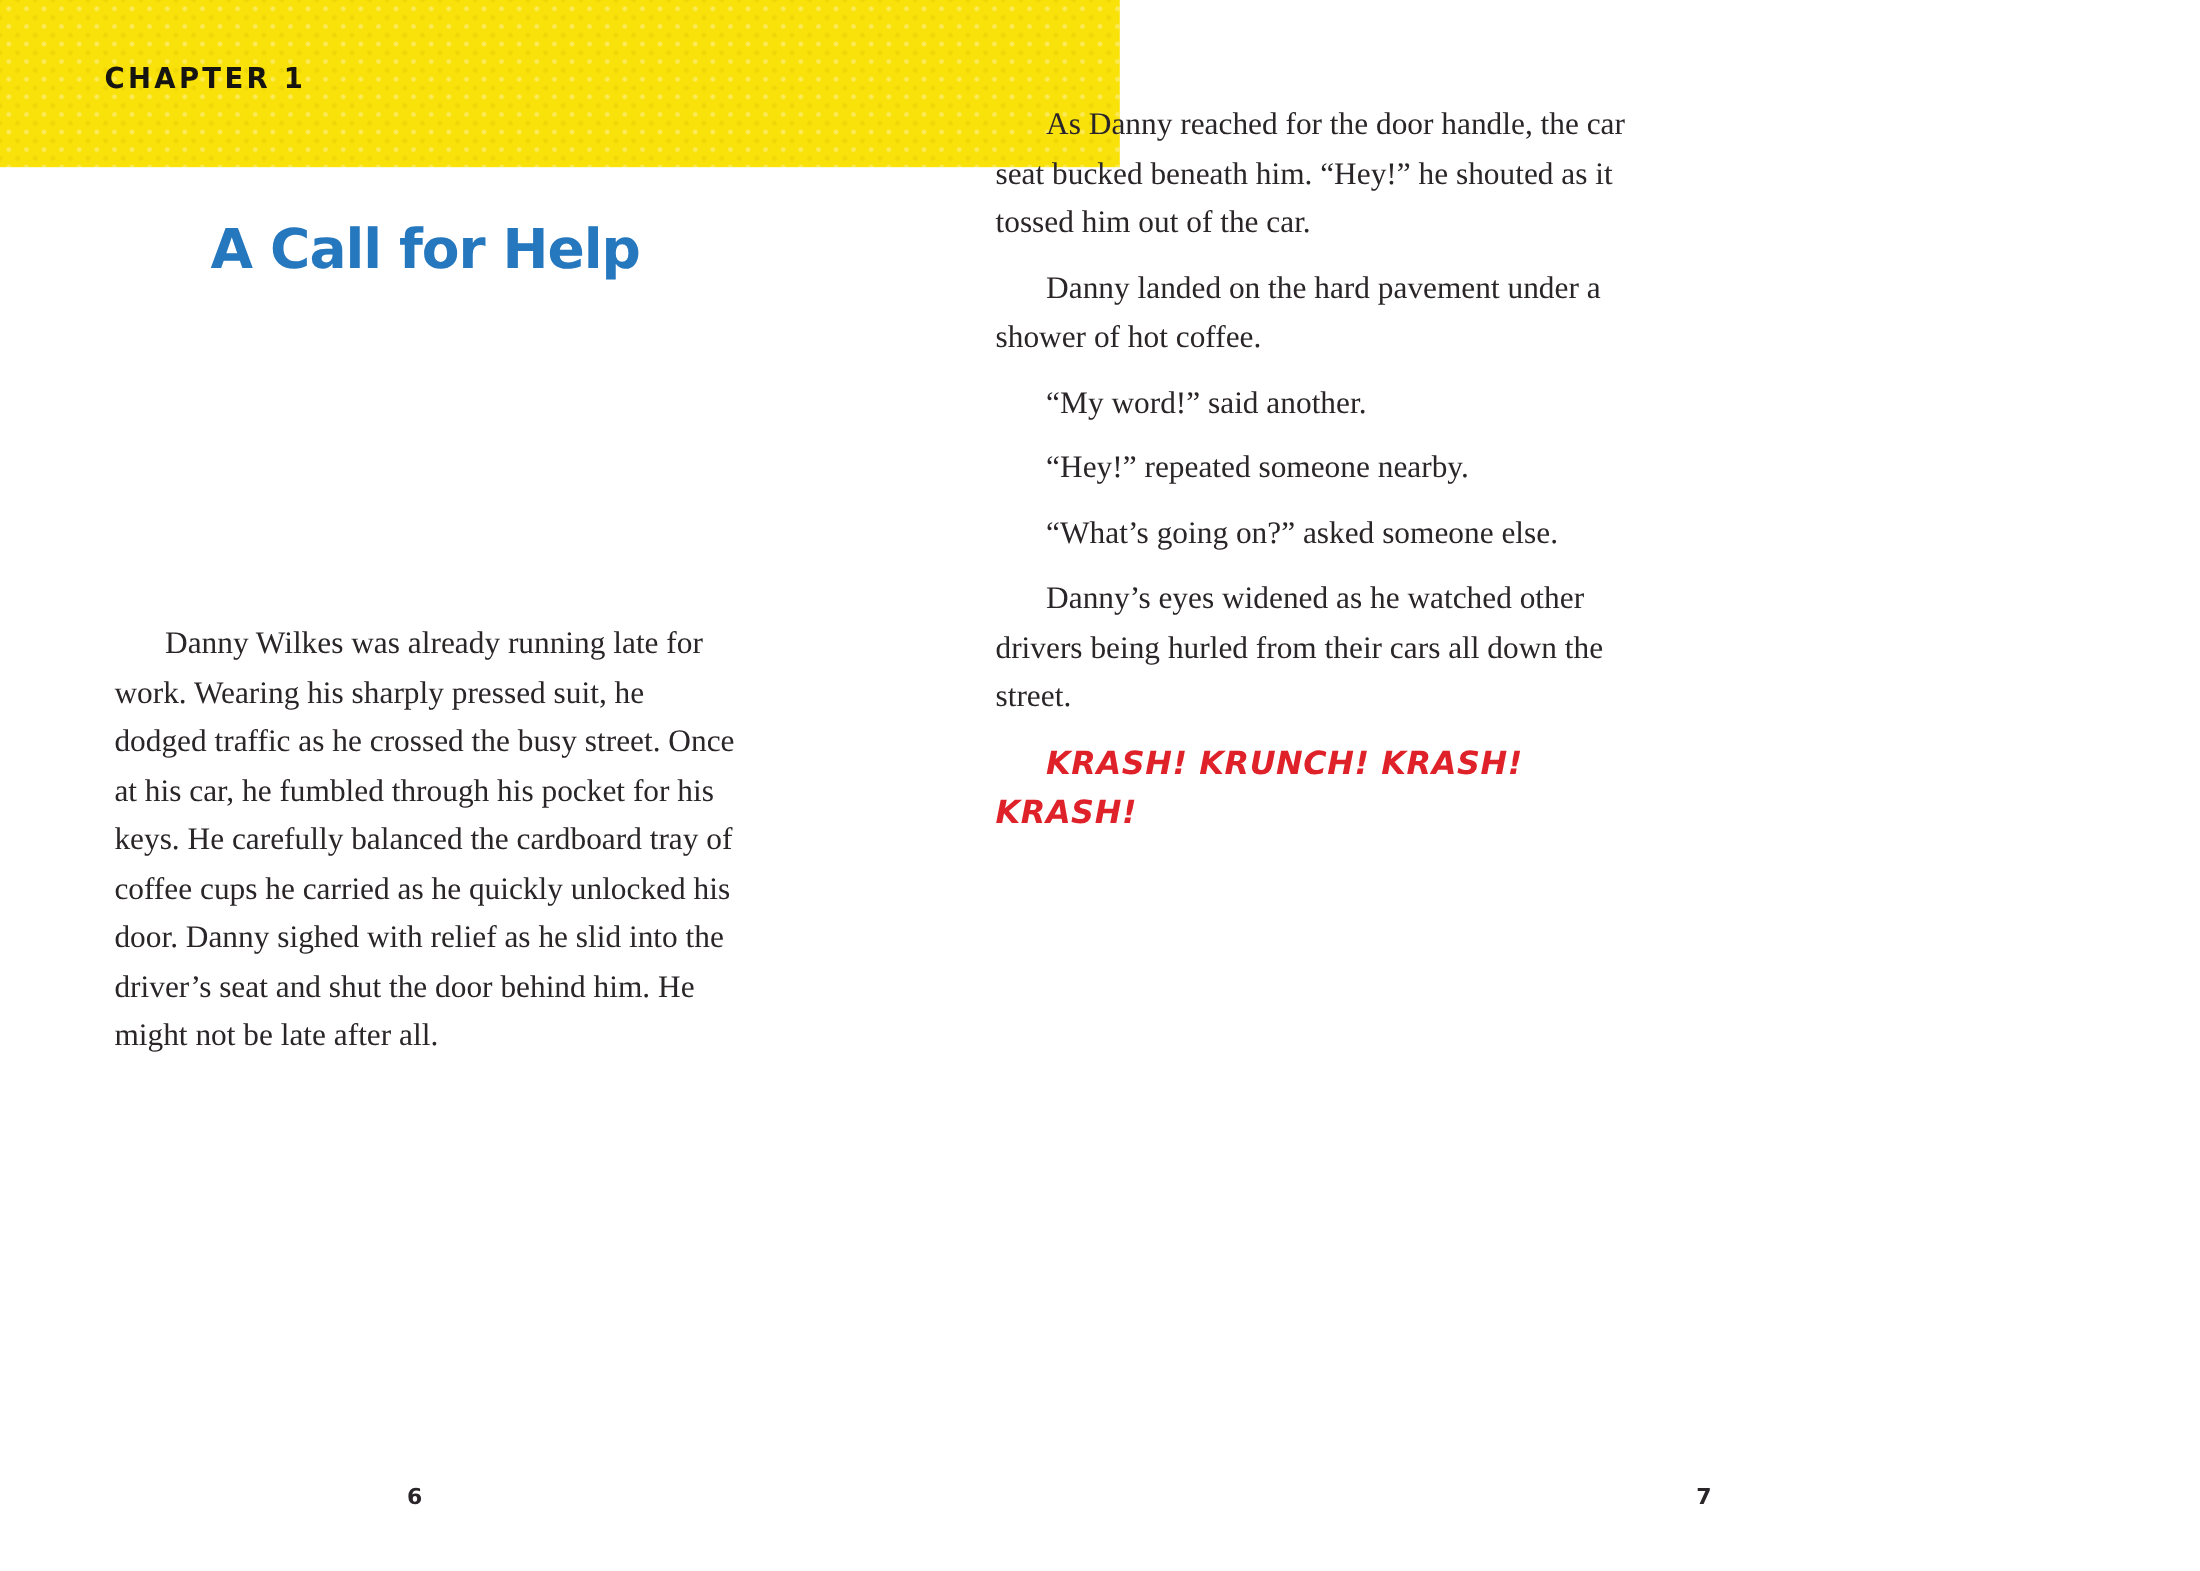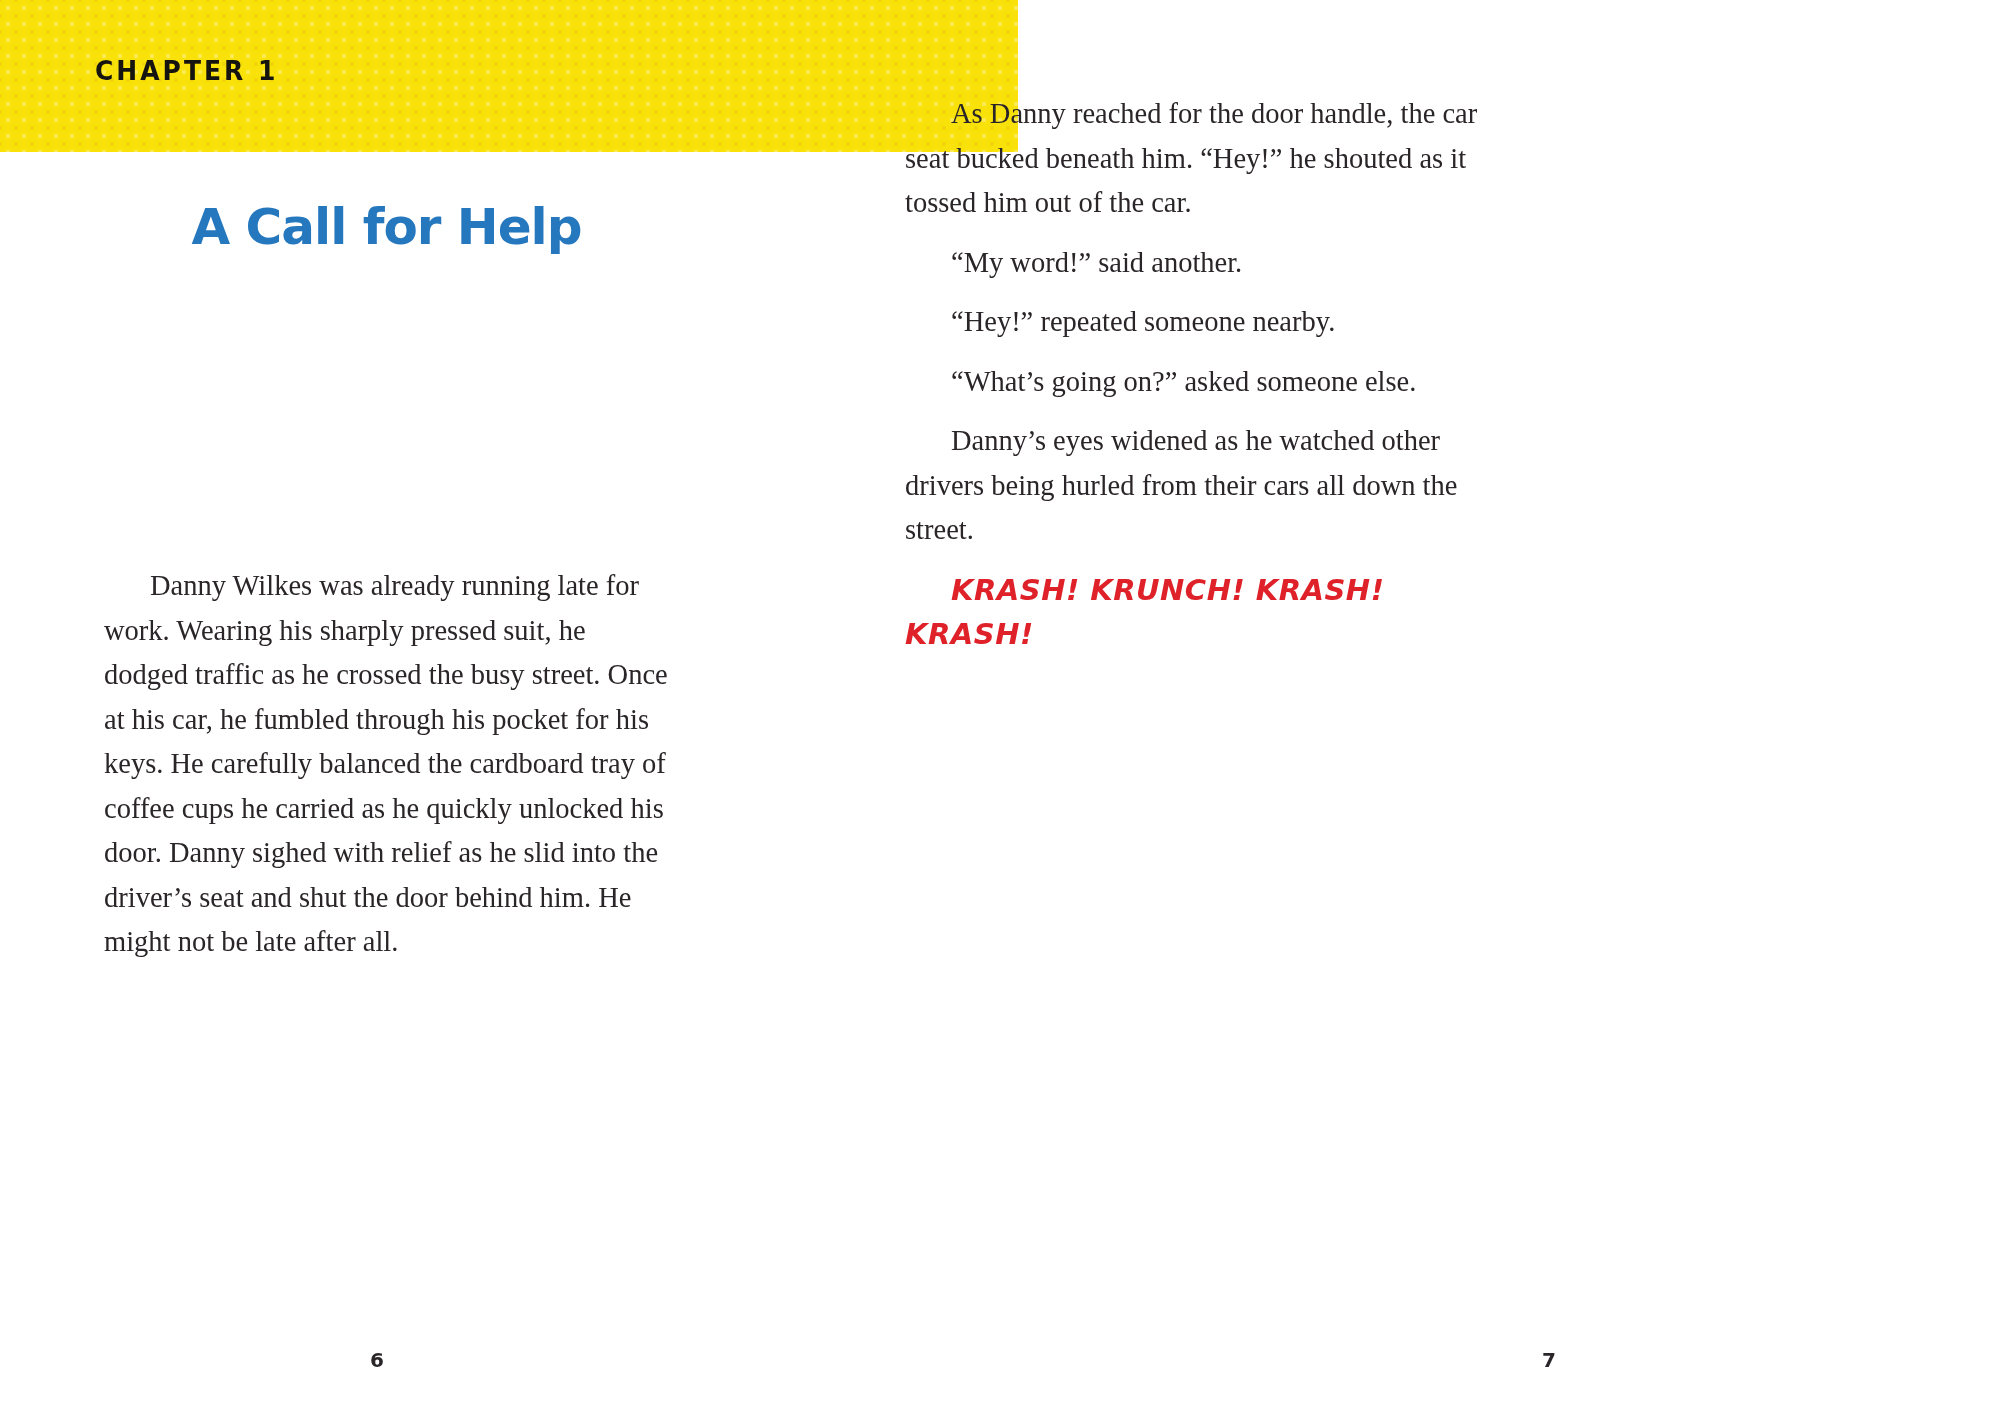--- a/index.html
+++ b/index.html
@@ -122,20 +122,21 @@
   <div class="chapter-title">A Call for Help</div>
   <div class="left-body">
       <p class="para">Danny Wilkes was already running late for work. Wearing his sharply pressed suit, he dodged traffic as he crossed the busy street. Once at his car, he fumbled through his pocket for his keys. He carefully balanced the cardboard tray of coffee cups he carried as he quickly unlocked his door. Danny sighed with relief as he slid into the driver’s seat and shut the door behind him. He might not be late after all.</p>
     </div>
 </div>
 
 <div class="folio folio-left">6</div>
 
 <div class="right-column">
     <p class="para">As Danny reached for the door handle, the car seat bucked beneath him. “Hey!” he shouted as it tossed him out of the car.</p>
+    <p class="para">Danny landed on the hard pavement under a shower of hot coffee.</p>
     <p class="para">“My word!” said another.</p>
     <p class="para">“Hey!” repeated someone nearby.</p>
     <p class="para">“What’s going on?” asked someone else.</p>
     <p class="para">Danny’s eyes widened as he watched other drivers being hurled from their cars all down the street.</p>
     <p class="sfx">KRASH! KRUNCH! KRASH! KRASH!</p>
   </div>
 
 <div class="folio folio-right">7</div>
 
 </body></html>

